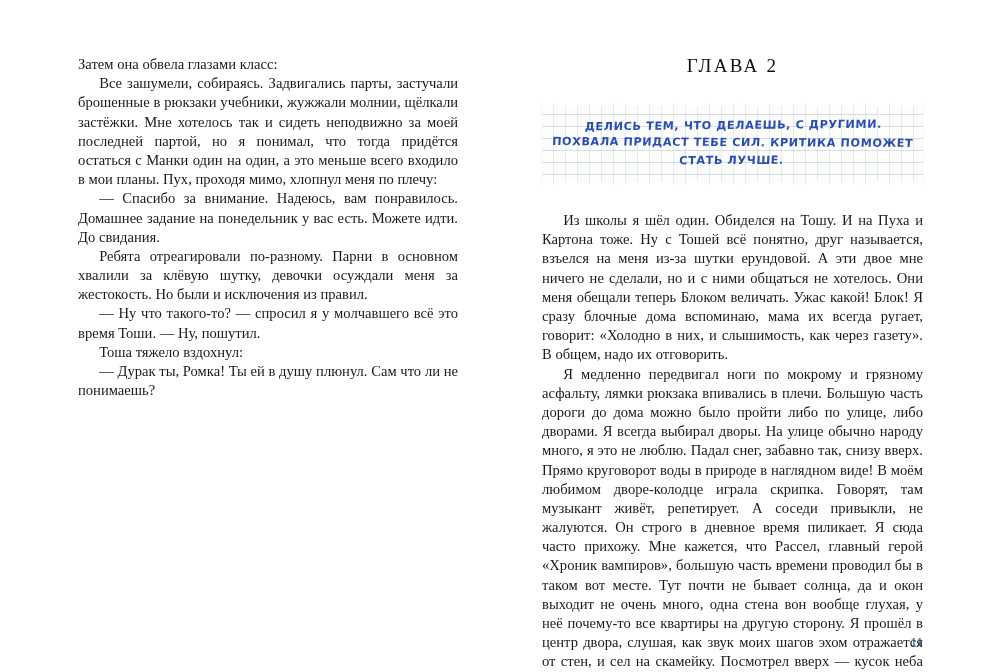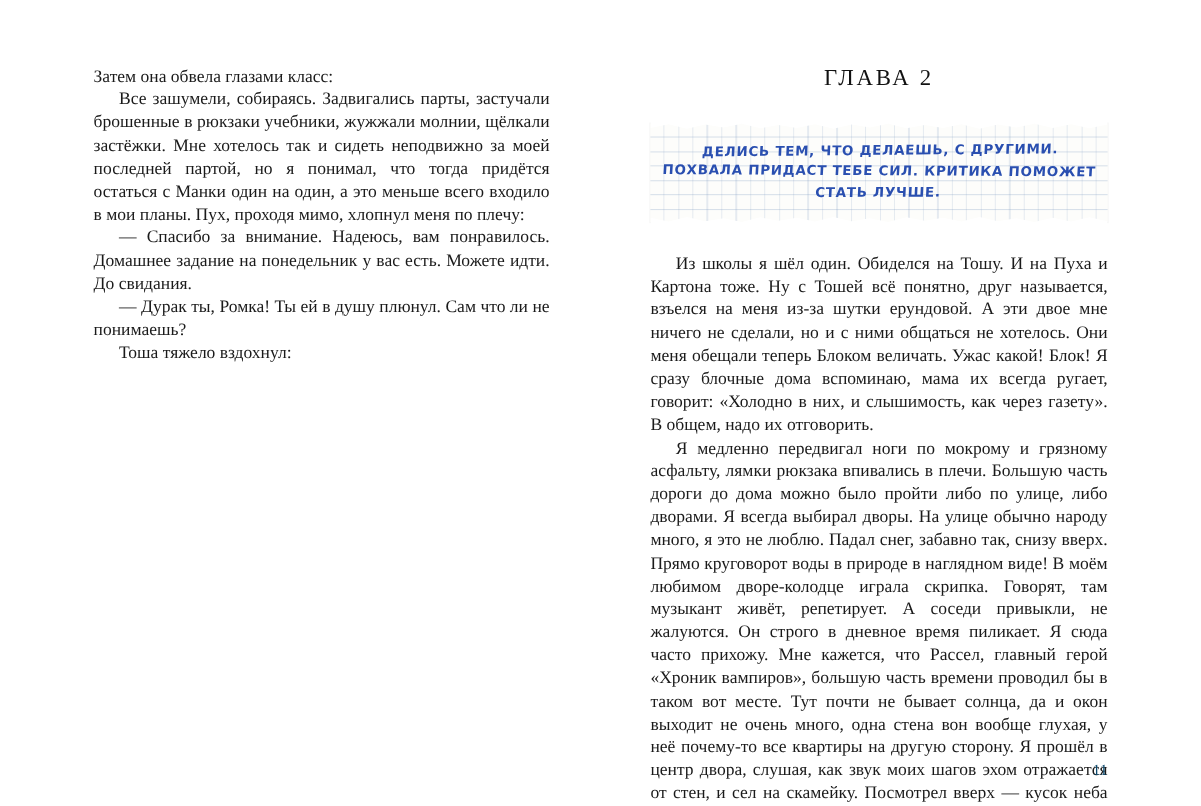--- a/index.html
+++ b/index.html
@@ -129,22 +129,24 @@
 </head>
 <body>
 
 <div class="spread">
 
   <div class="page page-left">
     <div class="body-text">
       <p class="noindent">Затем она обвела глазами класс:</p>
       <p>Все зашумели, собираясь. Задвигались парты, застучали брошенные в рюкзаки учебники, жужжали молнии, щёлкали застёжки. Мне хотелось так и сидеть неподвижно за моей последней партой, но я понимал, что тогда придётся остаться с Манки один на один, а это меньше всего входило в мои планы. Пух, проходя мимо, хлопнул меня по плечу:</p>
       <p>— Спасибо за внимание. Надеюсь, вам понравилось. Домашнее задание на понедельник у вас есть. Можете идти. До свидания.</p>
+      <p>Ребята отреагировали по-разному. Парни в основном хвалили за клёвую шутку, девочки осуждали меня за жестокость. Но были и исключения из правил.</p>
+      <p>— Ну что такого-то? — спросил я у молчавшего всё это время Тоши. — Ну, пошутил.</p>
+      <p>Тоша тяжело вздохнул:</p>
       <p>— Дурак ты, Ромка! Ты ей в душу плюнул. Сам что ли не понимаешь?</p>
-      <p>Тоша тяжело вздохнул:</p>
     </div>
   </div>
 
   <div class="page page-right">
     <h2 class="chapter-title">ГЛАВА  2</h2>
 
     <div class="note">
       <div class="note-inner">
         <span class="note-line l1">Делись тем, что делаешь, с другими.</span>
         <span class="note-line l2">Похвала придаст тебе сил. Критика поможет</span>

